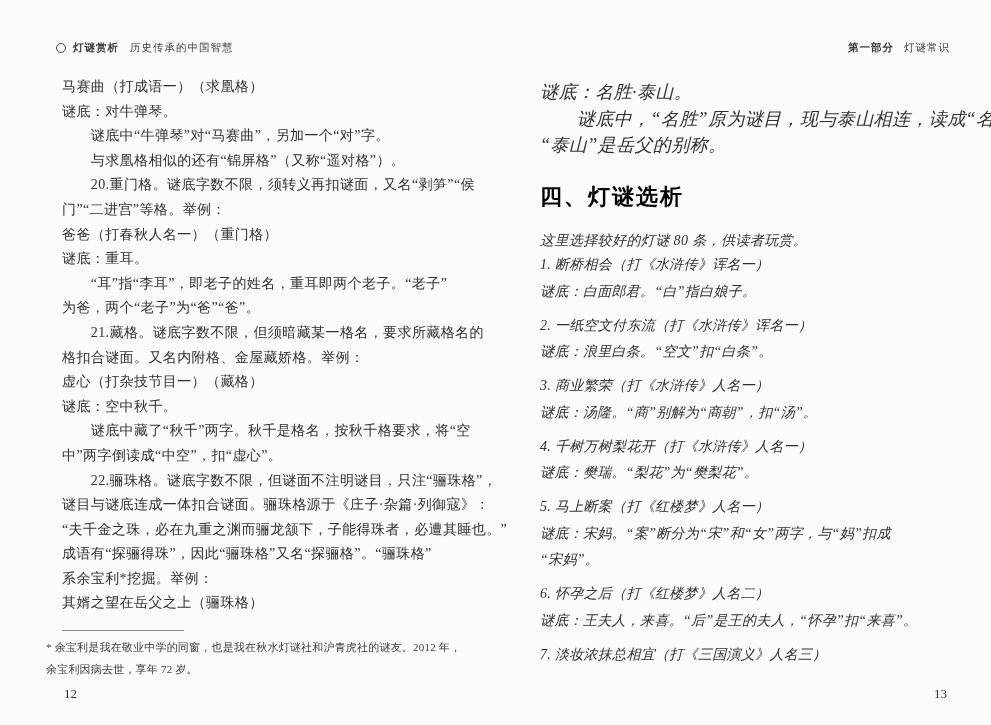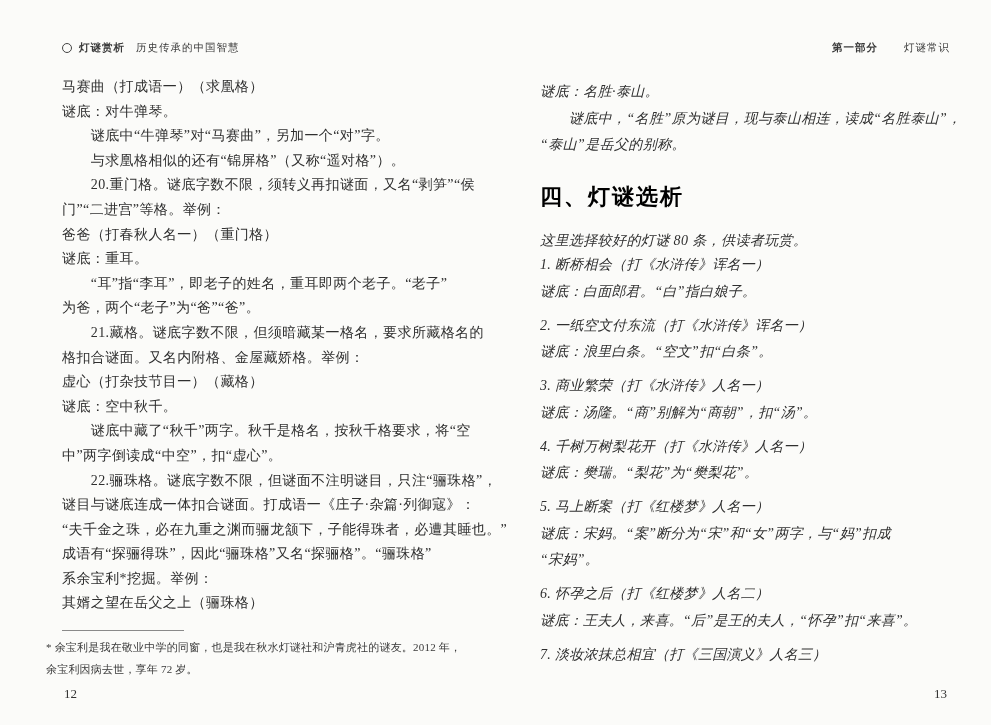--- a/index.html
+++ b/index.html
@@ -12,22 +12,22 @@
   }
   .spread{position:relative;width:991px;height:725px;}
 
   
   .runhead{
     position:absolute;top:41px;
     font-family:"Liberation Sans","DejaVu Sans",sans-serif;
     font-size:10.5px;color:#3a3a3a;letter-spacing:1px;
     display:flex;align-items:center;white-space:nowrap;
   }
-  .runhead-left{left:62px;justify-content:center;}
-  .runhead-right{right:41px;gap:16px;}
+  .runhead-left{left:56px;justify-content:center;}
+  .runhead-right{right:41px;}
   .ring{
     display:inline-block;width:8px;height:8px;
     border:1.3px solid #444;border-radius:50%;
     margin-right:7px;flex:0 0 auto;
   }
   .rh-bold{font-weight:bold;margin-right:11px;}
   .rh-part{font-weight:bold;margin-right:10px;}
 
   
   .left-body{
@@ -51,21 +51,21 @@
   .pagenum{
     position:absolute;top:686px;font-size:13px;color:#333;
     font-family:"Liberation Serif","DejaVu Serif",serif;
   }
   .pagenum-left{left:64px;}
   .pagenum-right{right:44px;margin-left:28px;}
 
   
   .right-carry{
     position:absolute;left:540px;top:79px;width:420px;
-    font-size:14px;line-height:26.5px;
+    font-size:18px;line-height:26.5px;
     font-style:italic;letter-spacing:0.4px;white-space:nowrap;
   }
   .right-carry .bl{height:26.5px;}
 
   .sec-heading{
     position:absolute;left:540px;top:182px;
     font-family:"Liberation Sans","DejaVu Sans",sans-serif;
     font-weight:bold;font-size:22px;color:#000000;
     letter-spacing:2px;white-space:nowrap;
   }
@@ -109,21 +109,21 @@
     <div class="bl">谜底：重耳。</div>
     <div class="bl">　　“耳”指“李耳”，即老子的姓名，重耳即两个老子。“老子”</div>
     <div class="bl">为爸，两个“老子”为“爸”“爸”。</div>
     <div class="bl">　　21.藏格。谜底字数不限，但须暗藏某一格名，要求所藏格名的</div>
     <div class="bl">格扣合谜面。又名内附格、金屋藏娇格。举例：</div>
     <div class="bl">虚心（打杂技节目一）（藏格）</div>
     <div class="bl">谜底：空中秋千。</div>
     <div class="bl">　　谜底中藏了“秋千”两字。秋千是格名，按秋千格要求，将“空</div>
     <div class="bl">中”两字倒读成“中空”，扣“虚心”。</div>
     <div class="bl">　　22.骊珠格。谜底字数不限，但谜面不注明谜目，只注“骊珠格”，</div>
-    <div class="bl">谜目与谜底连成一体扣合谜面。打成语一《庄子·杂篇·列御寇》：</div>
+    <div class="bl">谜目与谜底连成一体扣合谜面。骊珠格源于《庄子·杂篇·列御寇》：</div>
     <div class="bl">“夫千金之珠，必在九重之渊而骊龙颔下，子能得珠者，必遭其睡也。”</div>
     <div class="bl">成语有“探骊得珠”，因此“骊珠格”又名“探骊格”。“骊珠格”</div>
     <div class="bl">系余宝利*挖掘。举例：</div>
     <div class="bl">其婿之望在岳父之上（骊珠格）</div>
   </div>
 
   <div class="fn-rule"></div>
   <div class="footnote">
     <div>* 余宝利是我在敬业中学的同窗，也是我在秋水灯谜社和沪青虎社的谜友。2012 年，</div>
     <div>余宝利因病去世，享年 72 岁。</div>

